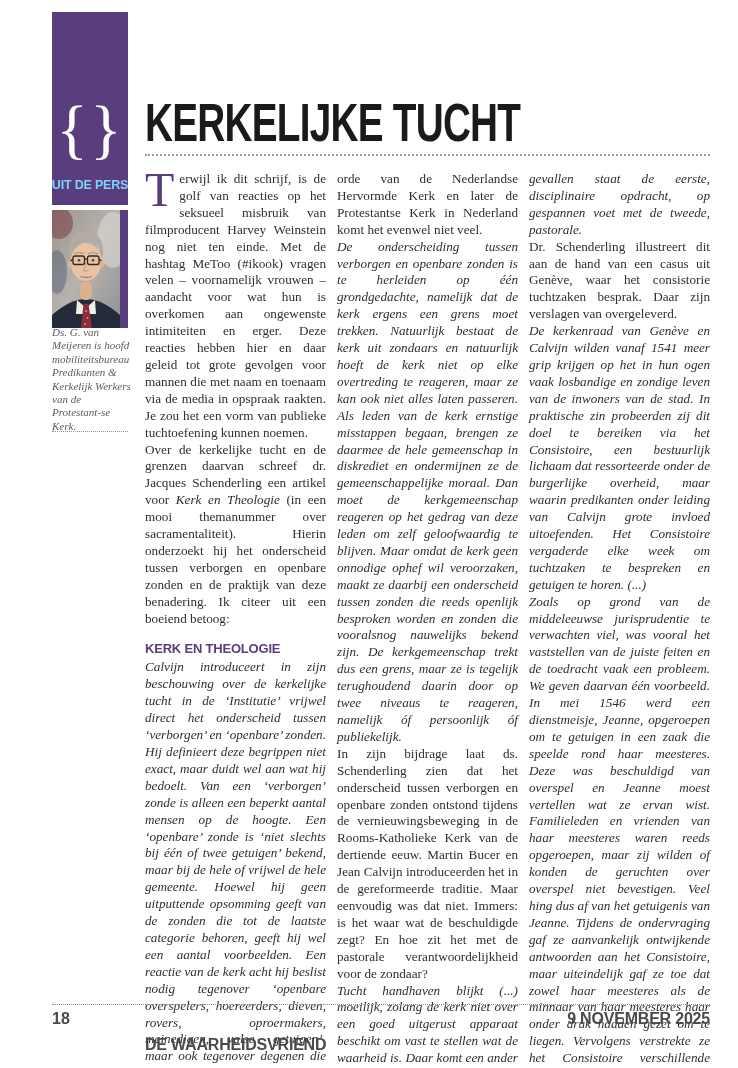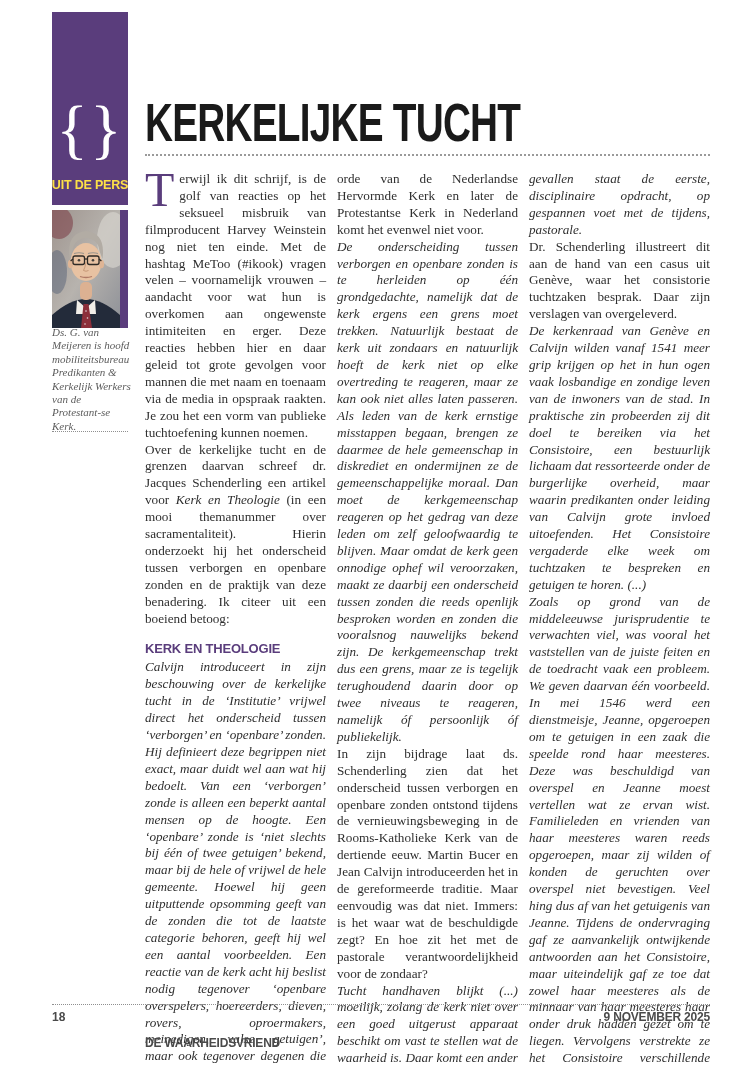--- a/index.html
+++ b/index.html
@@ -13,21 +13,21 @@
   .purple-box {
     position:absolute; left:52px; top:12px; width:76px; height:193px;
     background:#5a3d7c; display:flex; flex-direction:column;
     align-items:center; justify-content:flex-end;
   }
   .braces {
     color:#ffffff; font-family:"Liberation Serif", serif;
     font-size:66px; line-height:1; letter-spacing:2px; margin-bottom:16px;
   }
   .section-label {
-    color:#fde047; font-family:"Liberation Sans", sans-serif;
+    color:#7dd3fc; font-family:"Liberation Sans", sans-serif;
     font-weight:700; font-size:12.5px; letter-spacing:-0.2px; margin-bottom:13px;
     white-space:nowrap;
   }
 
   
   .title {
     position:absolute; left:145px; top:96px; margin:0;
     font-family:"Liberation Sans", sans-serif; font-weight:800; font-size:53px;
     line-height:1; color:#1a1a1a; letter-spacing:-1px;
     transform:scaleX(0.73); transform-origin:left top; white-space:nowrap;
@@ -75,21 +75,21 @@
   }
 
   
   .footer-rule {
     position:absolute; left:52px; top:1004px; width:658px;
     border-top:1px dotted #8f8f8f;
   }
   .footer {
     position:absolute; left:52px; top:1010px; width:658px; height:16px;
     font-family:"Liberation Sans", sans-serif; font-weight:700;
-    font-size:12px; color:#4a4a4a;
+    font-size:16px; color:#4a4a4a;
   }
   .footer .pageno { position:absolute; left:0; top:0; }
   .footer .pub    { position:absolute; left:93px; top:0; letter-spacing:-0.2px;margin-top:26px; }
   .footer .date   { position:absolute; right:0; top:0; letter-spacing:-0.2px; }
 </style>
 </head>
 <body>
 
 <div class="page">
 
@@ -146,27 +146,27 @@
 
   <div class="columns">
     <div class="col">
       <p class="body"><span class="dropcap">T</span><span>erwijl ik dit schrijf, is de golf van reacties op het seksueel misbruik van filmproducent Harvey Weinstein nog niet ten einde. Met de hashtag MeToo (#ikook) vragen velen – voornamelijk vrouwen – aandacht voor wat hun is overkomen aan ongewenste intimiteiten en erger. Deze reacties hebben hier en daar geleid tot grote gevolgen voor mannen die met naam en toenaam via de media in opspraak raakten. Je zou het een vorm van publieke tuchtoefening kunnen noemen.</span></p>
       <p class="body"><span>Over de kerkelijke tucht en de grenzen daarvan schreef dr. Jacques Schenderling een artikel voor </span><span class="it">Kerk en Theologie</span><span> (in een mooi themanummer over sacramentaliteit). Hierin onderzoekt hij het onderscheid tussen verborgen en openbare zonden en de praktijk van deze benadering. Ik citeer uit een boeiend betoog:</span></p>
       <h2 class="subhead">KERK EN THEOLOGIE</h2>
       <p class="body it">Calvijn introduceert in zijn beschouwing over de kerkelijke tucht in de ‘Institutie’ vrijwel direct het onderscheid tussen ‘verborgen’ en ‘openbare’ zonden. Hij definieert deze begrippen niet exact, maar duidt wel aan wat hij bedoelt. Van een ‘verborgen’ zonde is alleen een beperkt aantal mensen op de hoogte. Een ‘openbare’ zonde is ‘niet slechts bij één of twee getuigen’ bekend, maar bij de hele of vrijwel de hele gemeente. Hoewel hij geen uitputtende opsomming geeft van de zonden die tot de laatste categorie behoren, geeft hij wel een aantal voorbeelden. Een reactie van de kerk acht hij beslist nodig tegenover ‘openbare overspelers, hoereerders, dieven, rovers, oproermakers, meinedigen, valse getuigen’, maar ook tegenover degenen die de kerkelijke vermaning voor lichtere vergrijpen naast zich neerleggen.</p>
 
     </div>
     <div class="col">
-      <p class="body">orde van de Nederlandse Hervormde Kerk en later de Protestantse Kerk in Nederland komt het evenwel niet voor.</p>
+      <p class="body">orde van de Nederlandse Hervormde Kerk en later de Protestantse Kerk in Nederland komt het evenwel niet veel.</p>
       <p class="body it gap">De onderscheiding tussen verborgen en openbare zonden is te herleiden op één grondgedachte, namelijk dat de kerk ergens een grens moet trekken. Natuurlijk bestaat de kerk uit zondaars en natuurlijk hoeft de kerk niet op elke overtreding te reageren, maar ze kan ook niet alles laten passeren. Als leden van de kerk ernstige misstappen begaan, brengen ze daarmee de hele gemeenschap in diskrediet en ondermijnen ze de gemeenschappelijke moraal. Dan moet de kerkgemeenschap reageren op het gedrag van deze leden om zelf geloofwaardig te blijven. Maar omdat de kerk geen onnodige ophef wil veroorzaken, maakt ze daarbij een onderscheid tussen zonden die reeds openlijk besproken worden en zonden die vooralsnog nauwelijks bekend zijn. De kerkgemeenschap trekt dus een grens, maar ze is tegelijk terughoudend daarin door op twee niveaus te reageren, namelijk óf persoonlijk óf publiekelijk.</p>
       <p class="body gap">In zijn bijdrage laat ds. Schenderling zien dat het onderscheid tussen verborgen en openbare zonden ontstond tijdens de vernieuwingsbeweging in de Rooms-Katholieke Kerk van de dertiende eeuw. Martin Bucer en Jean Calvijn introduceerden het in de gereformeerde traditie. Maar eenvoudig was dat niet. Immers: is het waar wat de beschuldigde zegt? En hoe zit het met de pastorale verantwoordelijkheid voor de zondaar?</p>
       <p class="body it gap">Tucht handhaven blijkt (...) moeilijk, zolang de kerk niet over een goed uitgerust apparaat beschikt om vast te stellen wat de waarheid is. Daar komt een ander dilemma bij: de kerk heeft niet alleen als taak om de discipline te handhaven, maar zij heeft ook als taak om zondaren te begeleiden op de weg van inkeer, boete en vergeving. In veel</p>
     </div>
     <div class="col">
-      <p class="body it">gevallen staat de eerste, disciplinaire opdracht, op gespannen voet met de tijdens, pastorale.</p>
+      <p class="body it">gevallen staat de eerste, disciplinaire opdracht, op gespannen voet met de tweede, pastorale.</p>
       <p class="body gap">Dr. Schenderling illustreert dit aan de hand van een casus uit Genève, waar het consistorie tuchtzaken besprak. Daar zijn verslagen van overgeleverd.</p>
       <p class="body it gap">De kerkenraad van Genève en Calvijn wilden vanaf 1541 meer grip krijgen op het in hun ogen vaak losbandige en zondige leven van de inwoners van de stad. In praktische zin probeerden zij dit doel te bereiken via het Consistoire, een bestuurlijk lichaam dat ressorteerde onder de burgerlijke overheid, maar waarin predikanten onder leiding van Calvijn grote invloed uitoefenden. Het Consistoire vergaderde elke week om tuchtzaken te bespreken en getuigen te horen. (...)</p>
       <p class="body it">Zoals op grond van de middeleeuwse jurisprudentie te verwachten viel, was vooral het vaststellen van de juiste feiten en de toedracht vaak een probleem. We geven daarvan één voorbeeld. In mei 1546 werd een dienstmeisje, Jeanne, opgeroepen om te getuigen in een zaak die speelde rond haar meesteres. Deze was beschuldigd van overspel en Jeanne moest vertellen wat ze ervan wist. Familieleden en vrienden van haar meesteres waren reeds opgeroepen, maar zij wilden of konden de geruchten over overspel niet bevestigen. Veel hing dus af van het getuigenis van Jeanne. Tijdens de ondervraging gaf ze aanvankelijk ontwijkende antwoorden aan het Consistoire, maar uiteindelijk gaf ze toe dat zowel haar meesteres als de minnaar van haar meesteres haar onder druk hadden gezet om te liegen. Vervolgens verstrekte ze het Consistoire verschillende details die de geruchten bevestigden. Daarmee bracht ze haar meesteres ernstig in diskrediet en mogelijk in</p>
     </div>
   </div>
 
   <div class="footer-rule"></div>
   <div class="footer">
     <span class="pageno">18</span>
     <span class="pub">DE WAARHEIDSVRIEND</span>

